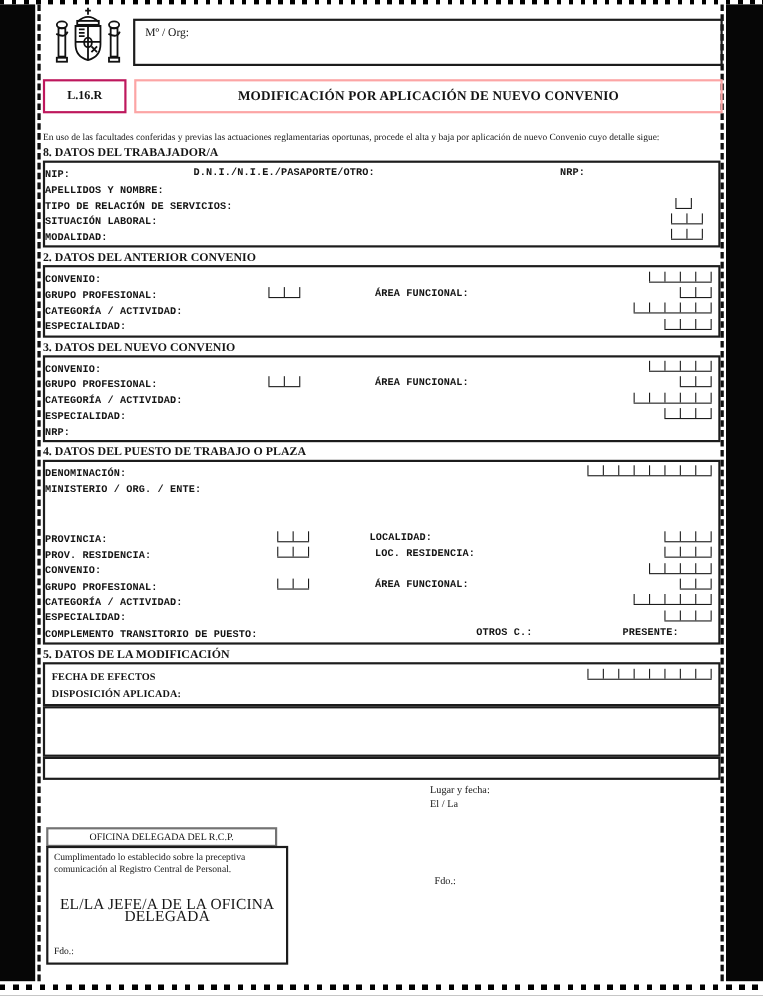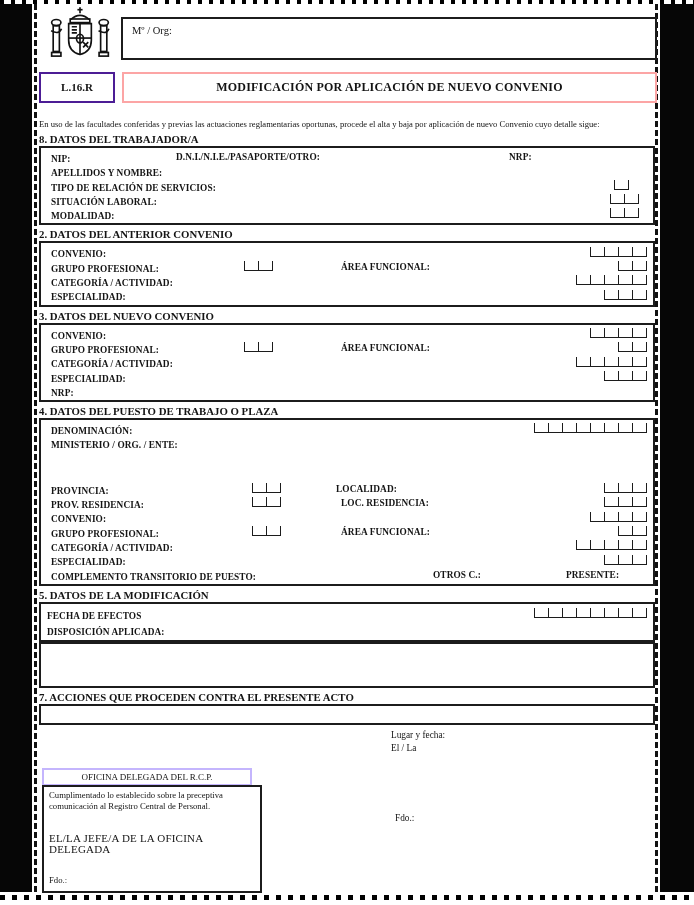--- a/index.html
+++ b/index.html
@@ -14,50 +14,50 @@
   .bar-right{position:absolute;top:4px;left:660px;width:34px;height:888px;background:#060606;}
   .cut-left{position:absolute;top:4px;left:34px;height:888px;width:0;border-left:3px dashed #111;}
   .cut-right{position:absolute;top:4px;left:655px;height:888px;width:0;border-right:3px dashed #111;}
 
   .content{position:absolute;left:39px;top:4px;width:618px;}
 
   .emblem{position:absolute;left:8px;top:2px;width:66px;height:60px;}
   .orgbox{margin-left:82px;margin-top:13px;height:33px;border:2px solid #1c1c1c;
           font-size:10.5px;padding:6px 0 0 9px;}
   .coderow{display:flex;margin-top:12px;}
-  .codebox{width:72px;height:27px;border:2px solid #4c1d95;text-align:center;
+  .codebox{width:72px;height:27px;border:2px solid #be185d;text-align:center;
            font-weight:bold;font-size:11px;line-height:27px;}
   .titlebox{flex:1;margin-left:7px;height:27px;border:2px solid #fca5a5;text-align:center;
             font-weight:bold;font-size:12px;line-height:27px;letter-spacing:.2px;}
   .intro{font-size:8.6px;line-height:11px;margin-top:16px;width:610px;}
 
   .sec-h{font-weight:bold;font-size:10.8px;height:13px;line-height:13px;margin-top:3px;}
   .sec-box{border:2px solid #1c1c1c;margin-right:2px;padding-top:2px;padding-bottom:2px;}
 
-  .fr{position:relative;height:14.3px;line-height:14.3px;padding-left:10px;}
+  .fr{position:relative;height:14.3px;line-height:14.3px;padding-left:0;font-family:Liberation Mono, monospace;}
   .fr16{position:relative;height:16px;line-height:16px;padding-left:6px;}
   .fl{font-weight:bold;font-size:9.3px;letter-spacing:.1px;}
   .at{position:absolute;top:0;}
   .gap{height:31px;}
 
   .comb{position:absolute;bottom:3px;display:flex;border-bottom:1.5px solid #1c1c1c;height:10px;align-items:flex-end;}
   .comb i{display:block;width:13px;height:9px;border-left:1.5px solid #1c1c1c;}
   .comb i:last-child{border-right:1.5px solid #1c1c1c;}
   .comb.right{right:6px;}
 
   .bigbox{border:2px solid #1c1c1c;margin-right:2px;}
 
   .footer{position:relative;height:160px;}
   .lugar{position:absolute;left:352px;top:4px;font-size:9.3px;line-height:13px;}
   .fdo-right{position:absolute;left:356px;top:88px;font-size:9.3px;}
-  .of-head{position:absolute;left:3px;top:43px;width:206px;height:14px;border:2px solid #c4b5fd;
+  .of-head{position:absolute;left:3px;top:43px;width:206px;height:14px;border:2px solid #737373;
            text-align:center;font-size:9px;line-height:14px;}
   .of-body{position:absolute;left:3px;top:60px;width:206px;height:98px;border:2px solid #1c1c1c;
            font-size:8.7px;line-height:11.5px;padding:3px 5px;box-sizing:content-box;}
-  .of-jefe{margin-top:20px;font-size:11px;letter-spacing:.2px;}
+  .of-jefe{text-align:center;margin-top:20px;font-size:14px;letter-spacing:.2px;}
   .of-fdo{position:absolute;left:5px;bottom:4px;font-size:8.7px;}
 </style>
 </head>
 <body>
 
 <div class="sheet">
   <div class="edge-top"></div>
   <div class="edge-bottom"></div>
   <div class="bar-left"></div>
   <div class="bar-right"></div>
@@ -331,21 +331,20 @@
             <i></i>
           </span>
       </div>
       <div class="fr16">
         <span class="fl">DISPOSICIÓN APLICADA:</span>
       </div>
     </div>
 
     <div class="bigbox" style="height:42px"></div>
 
-    <div class="sec-h">7. ACCIONES QUE PROCEDEN CONTRA EL PRESENTE ACTO</div>
     <div class="bigbox" style="height:17px"></div>
 
     <div class="footer">
       <div class="lugar">
         <div>Lugar y fecha:</div>
         <div>El / La</div>
       </div>
       <div class="fdo-right">Fdo.:</div>
 
       <div class="of-head">

